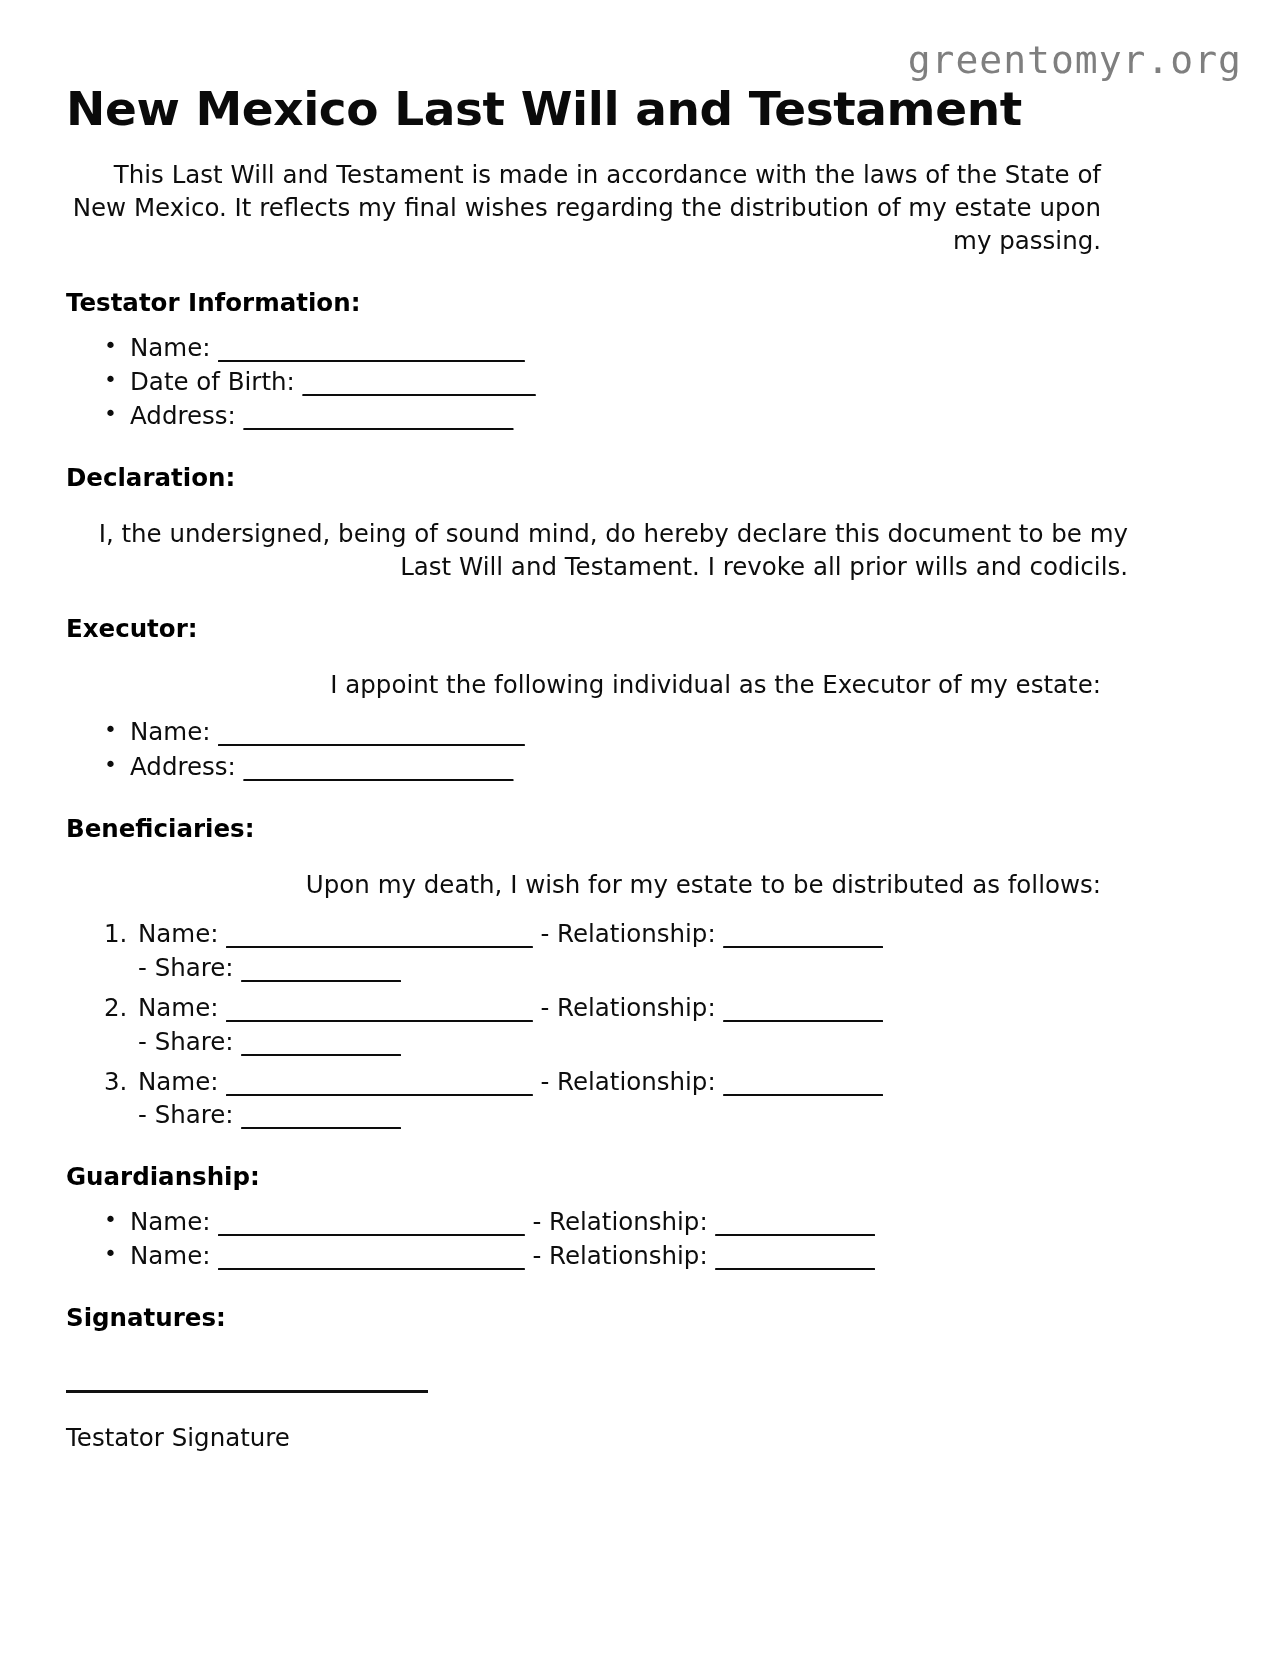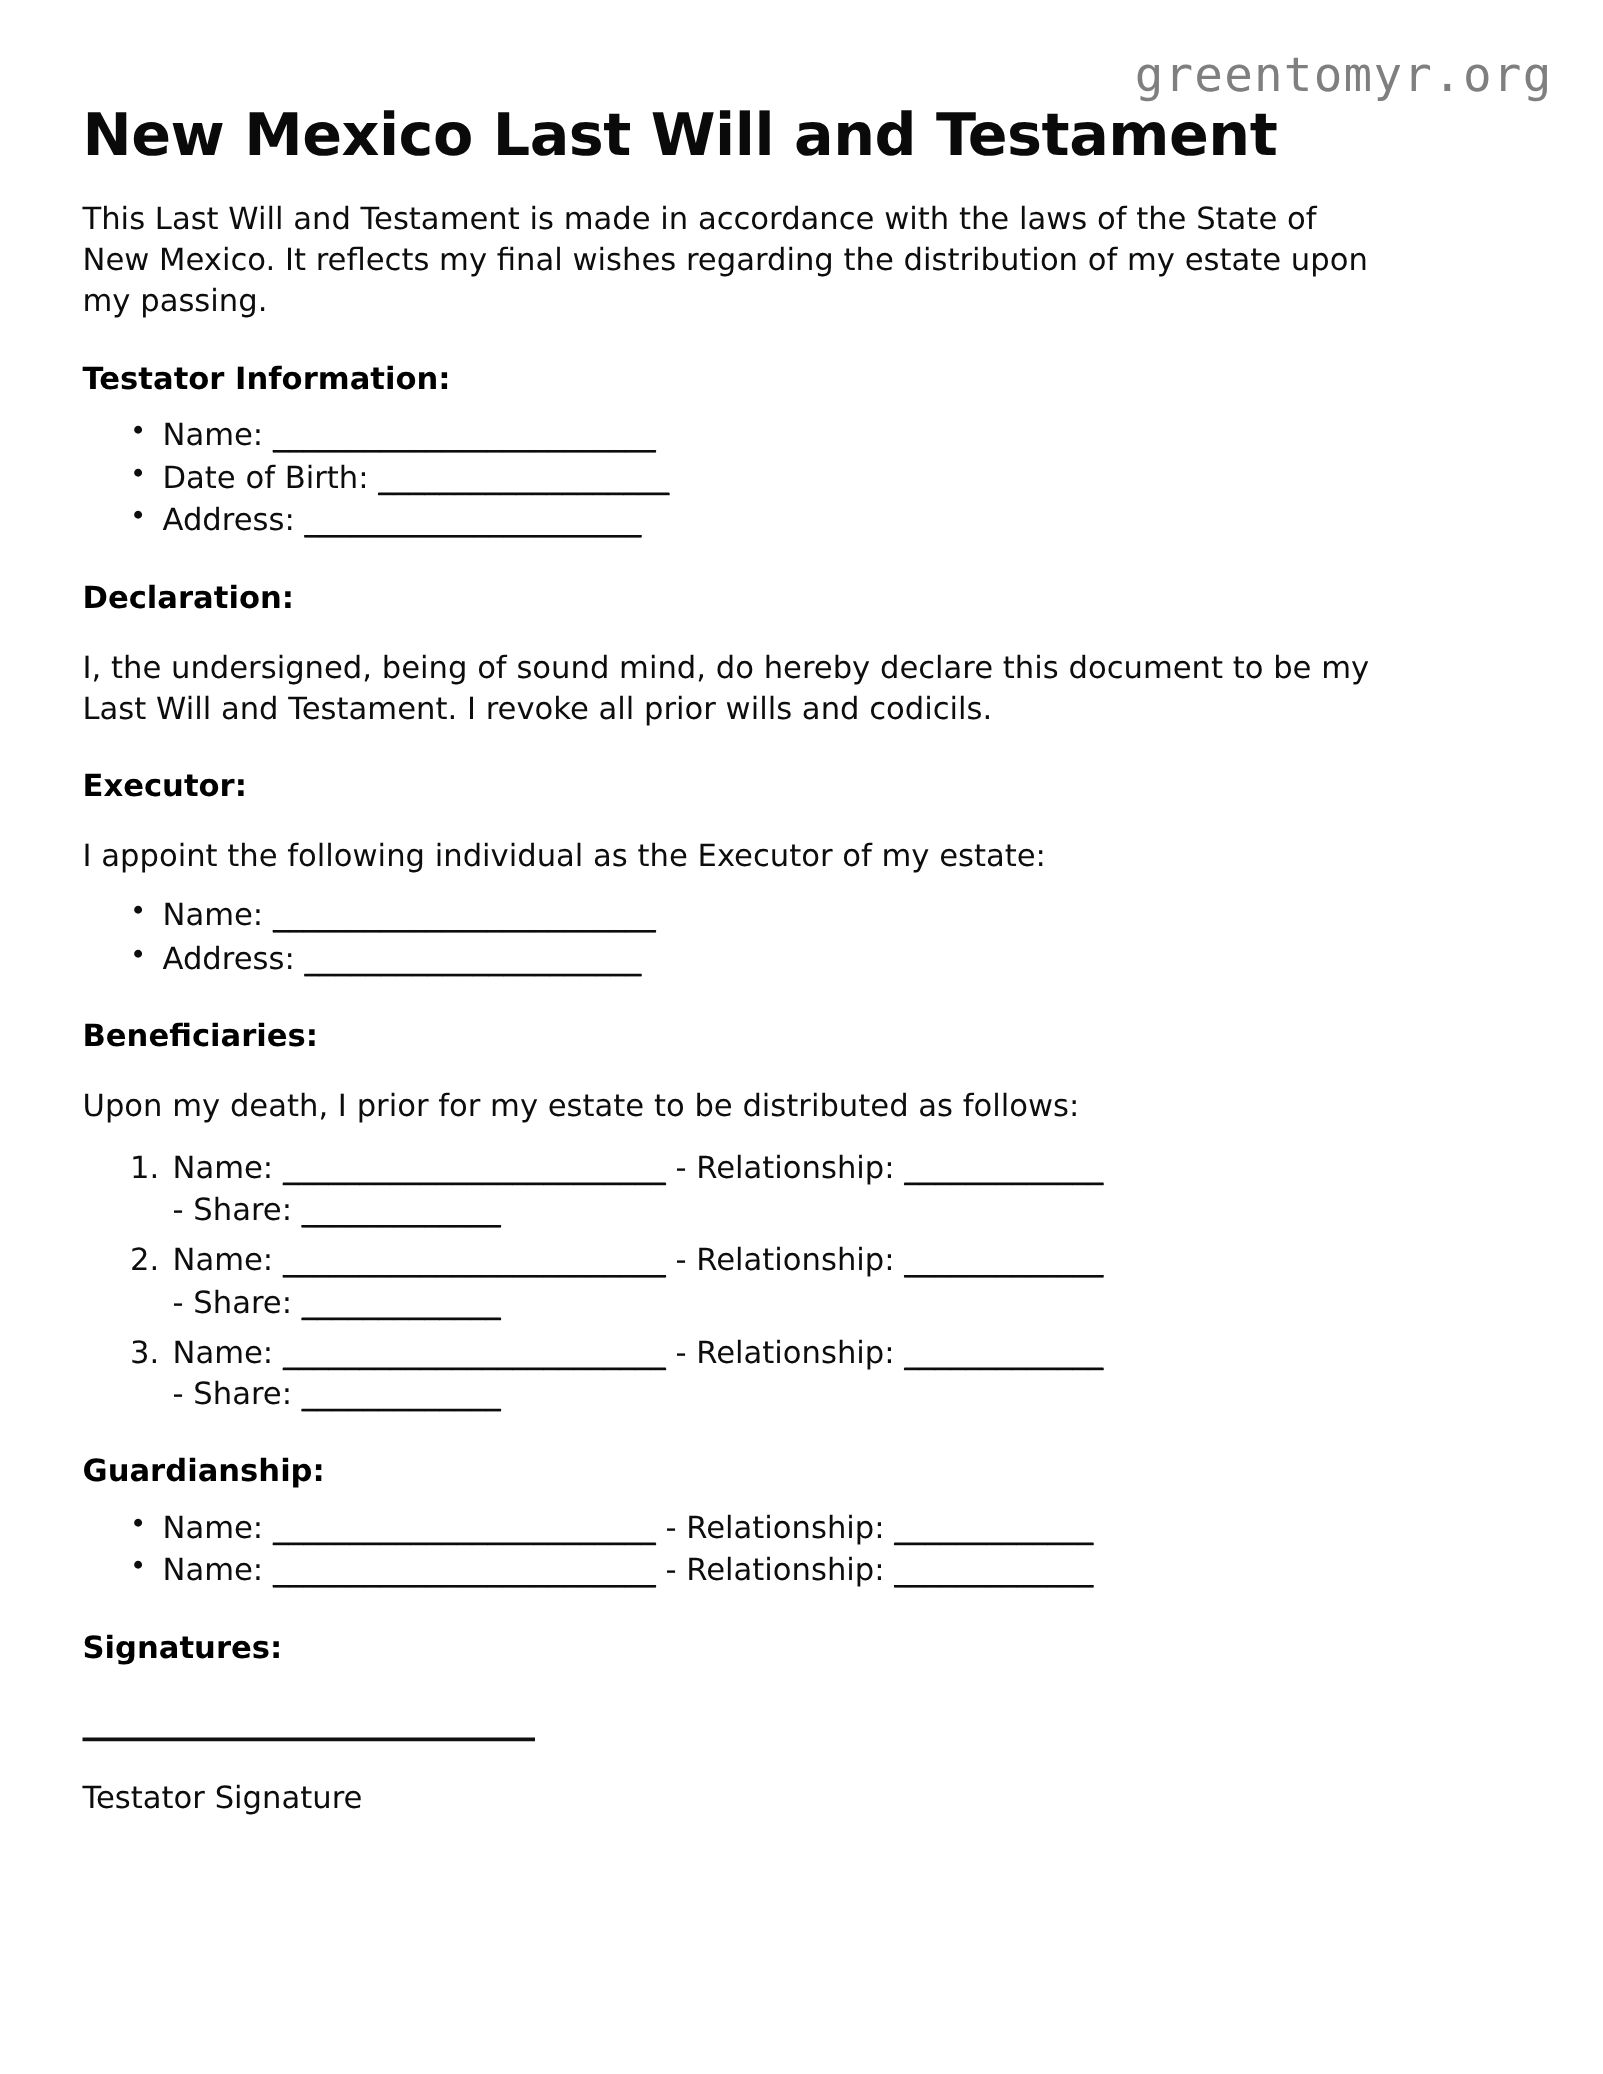--- a/index.html
+++ b/index.html
@@ -49,20 +49,21 @@
     padding-top: 84px;
     letter-spacing: -0.4px;
     color: #0a0a0a;
   }
   p.body-text {
     font-size: 24.5px;
     line-height: 1.34;
     margin: 26px 0 0 0;
     color: #0d0d0d;
     max-width: 1035px;
+    text-align: right;
   }
   p.body-text.tight {
     max-width: 1062px;
   }
   h2.section-heading {
     font-size: 24.5px;
     font-weight: bold;
     margin: 30px 0 0 0;
     color: #000000;
   }
@@ -166,21 +167,21 @@
         <span>Name:</span>
         <span class="line">_________________________</span>
       </li>
       <li>
         <span>Address:</span>
         <span class="line">______________________</span>
       </li>
     </ul>
 
     <h2 class="section-heading">Beneficiaries:</h2>
-    <p class="body-text">Upon my death, I prior for my estate to be distributed as follows:</p>
+    <p class="body-text">Upon my death, I wish for my estate to be distributed as follows:</p>
     <ol class="benef-list">
       <li>
         <span class="nowrap"><span>Name:</span>
         <span class="line">_________________________</span></span>
         <span class="nowrap"><span>- Relationship:</span>
         <span class="line">_____________</span></span>
         <span class="nowrap"><span>- Share:</span>
         <span class="line">_____________</span></span>
       </li>
       <li>

